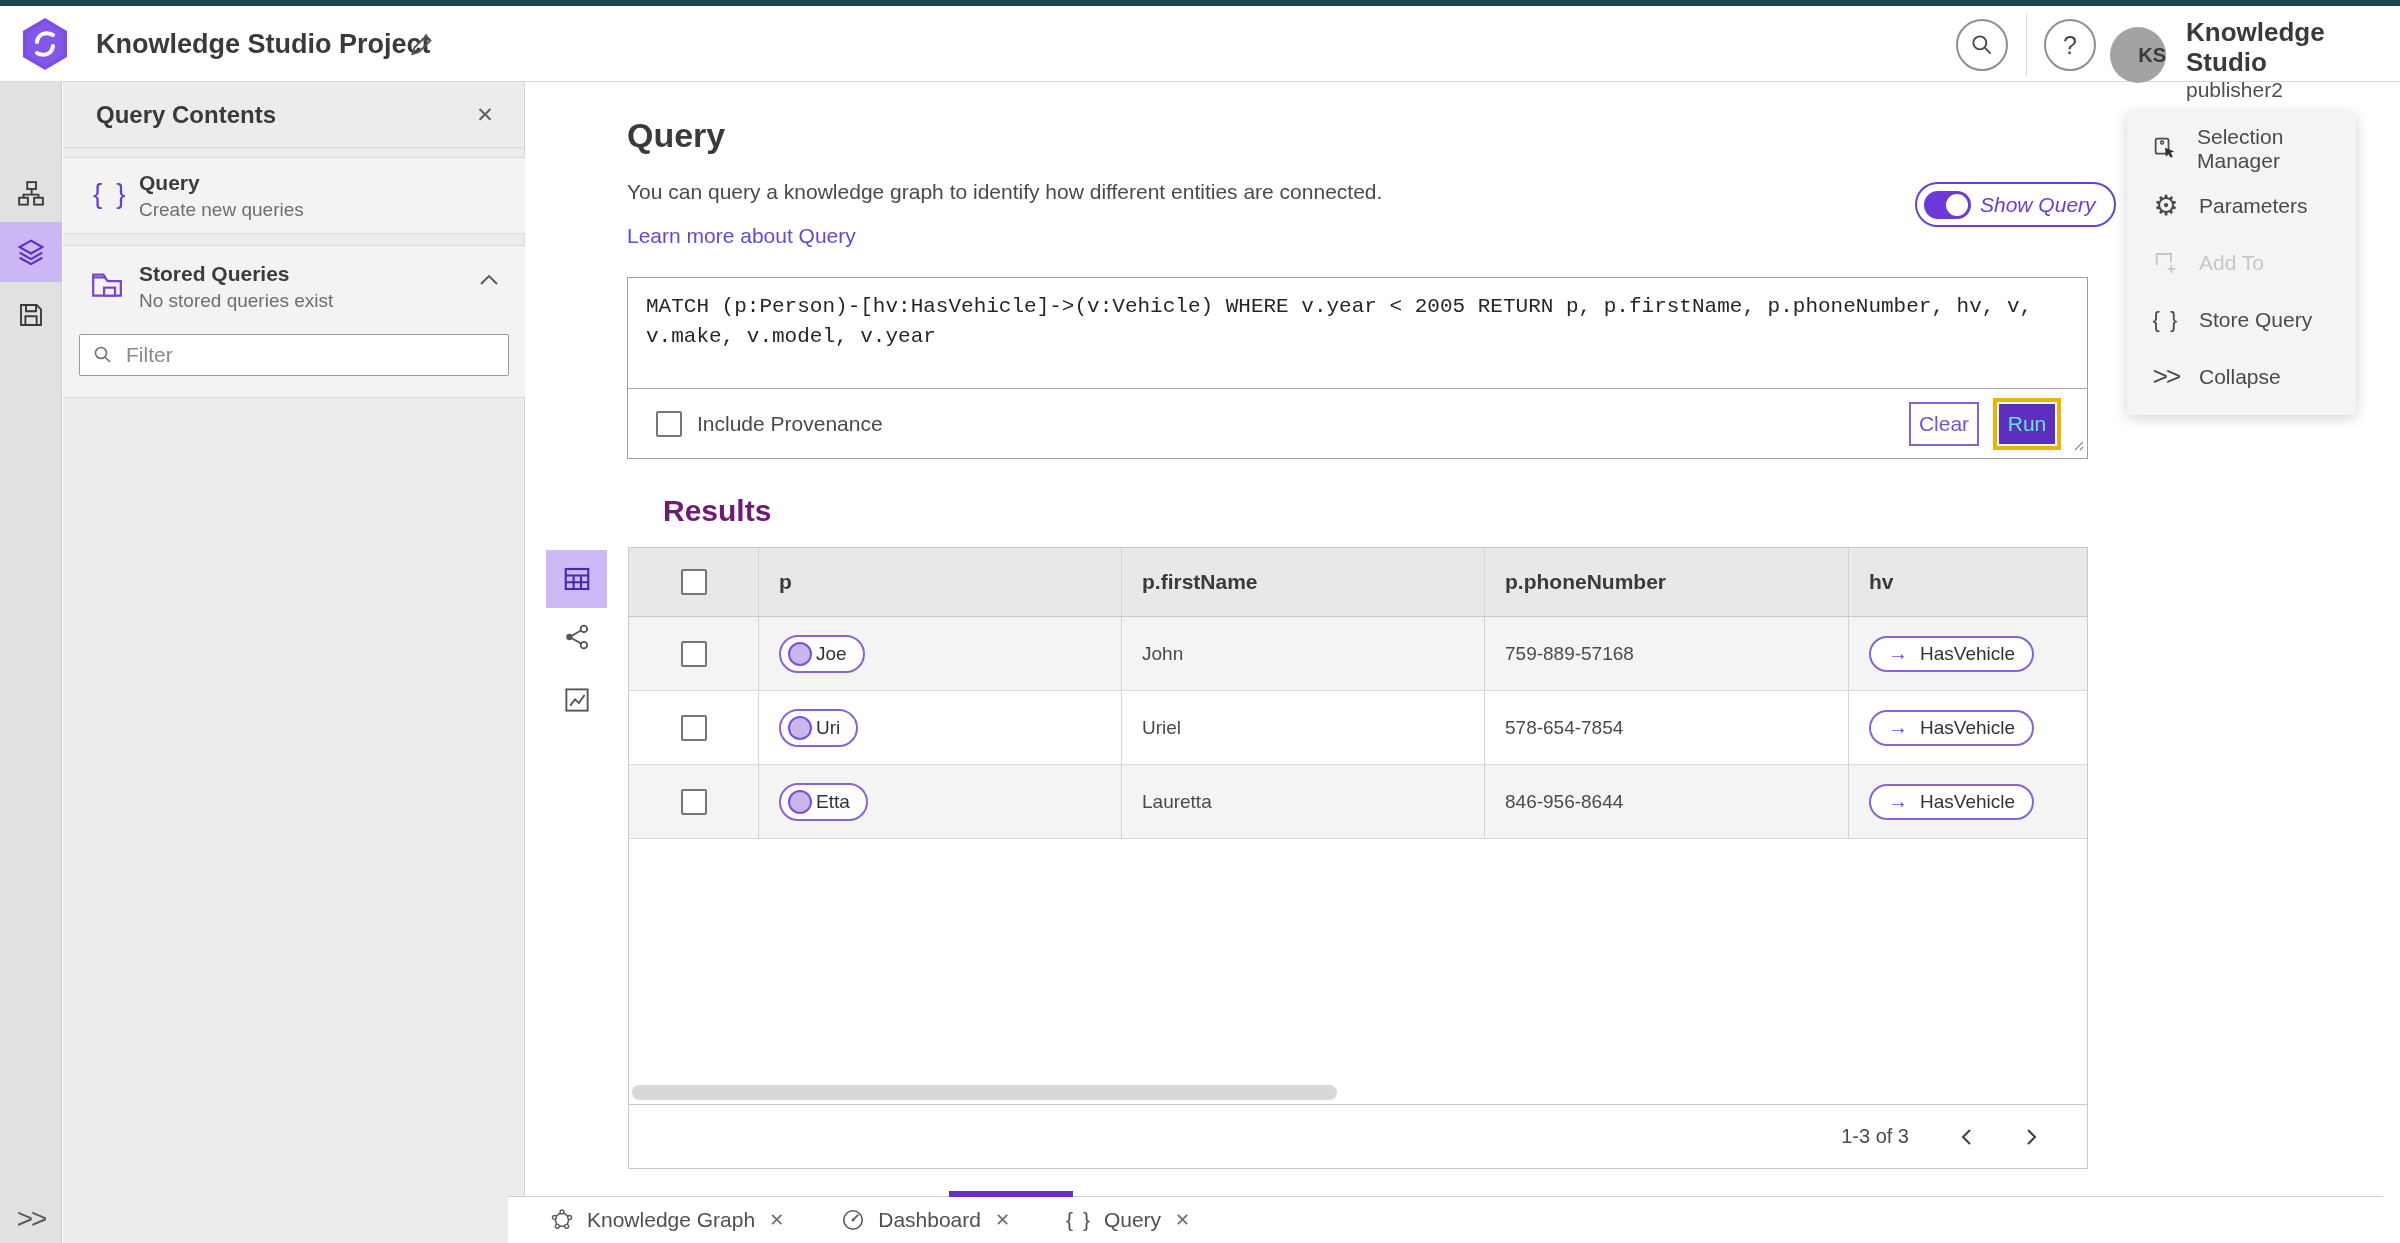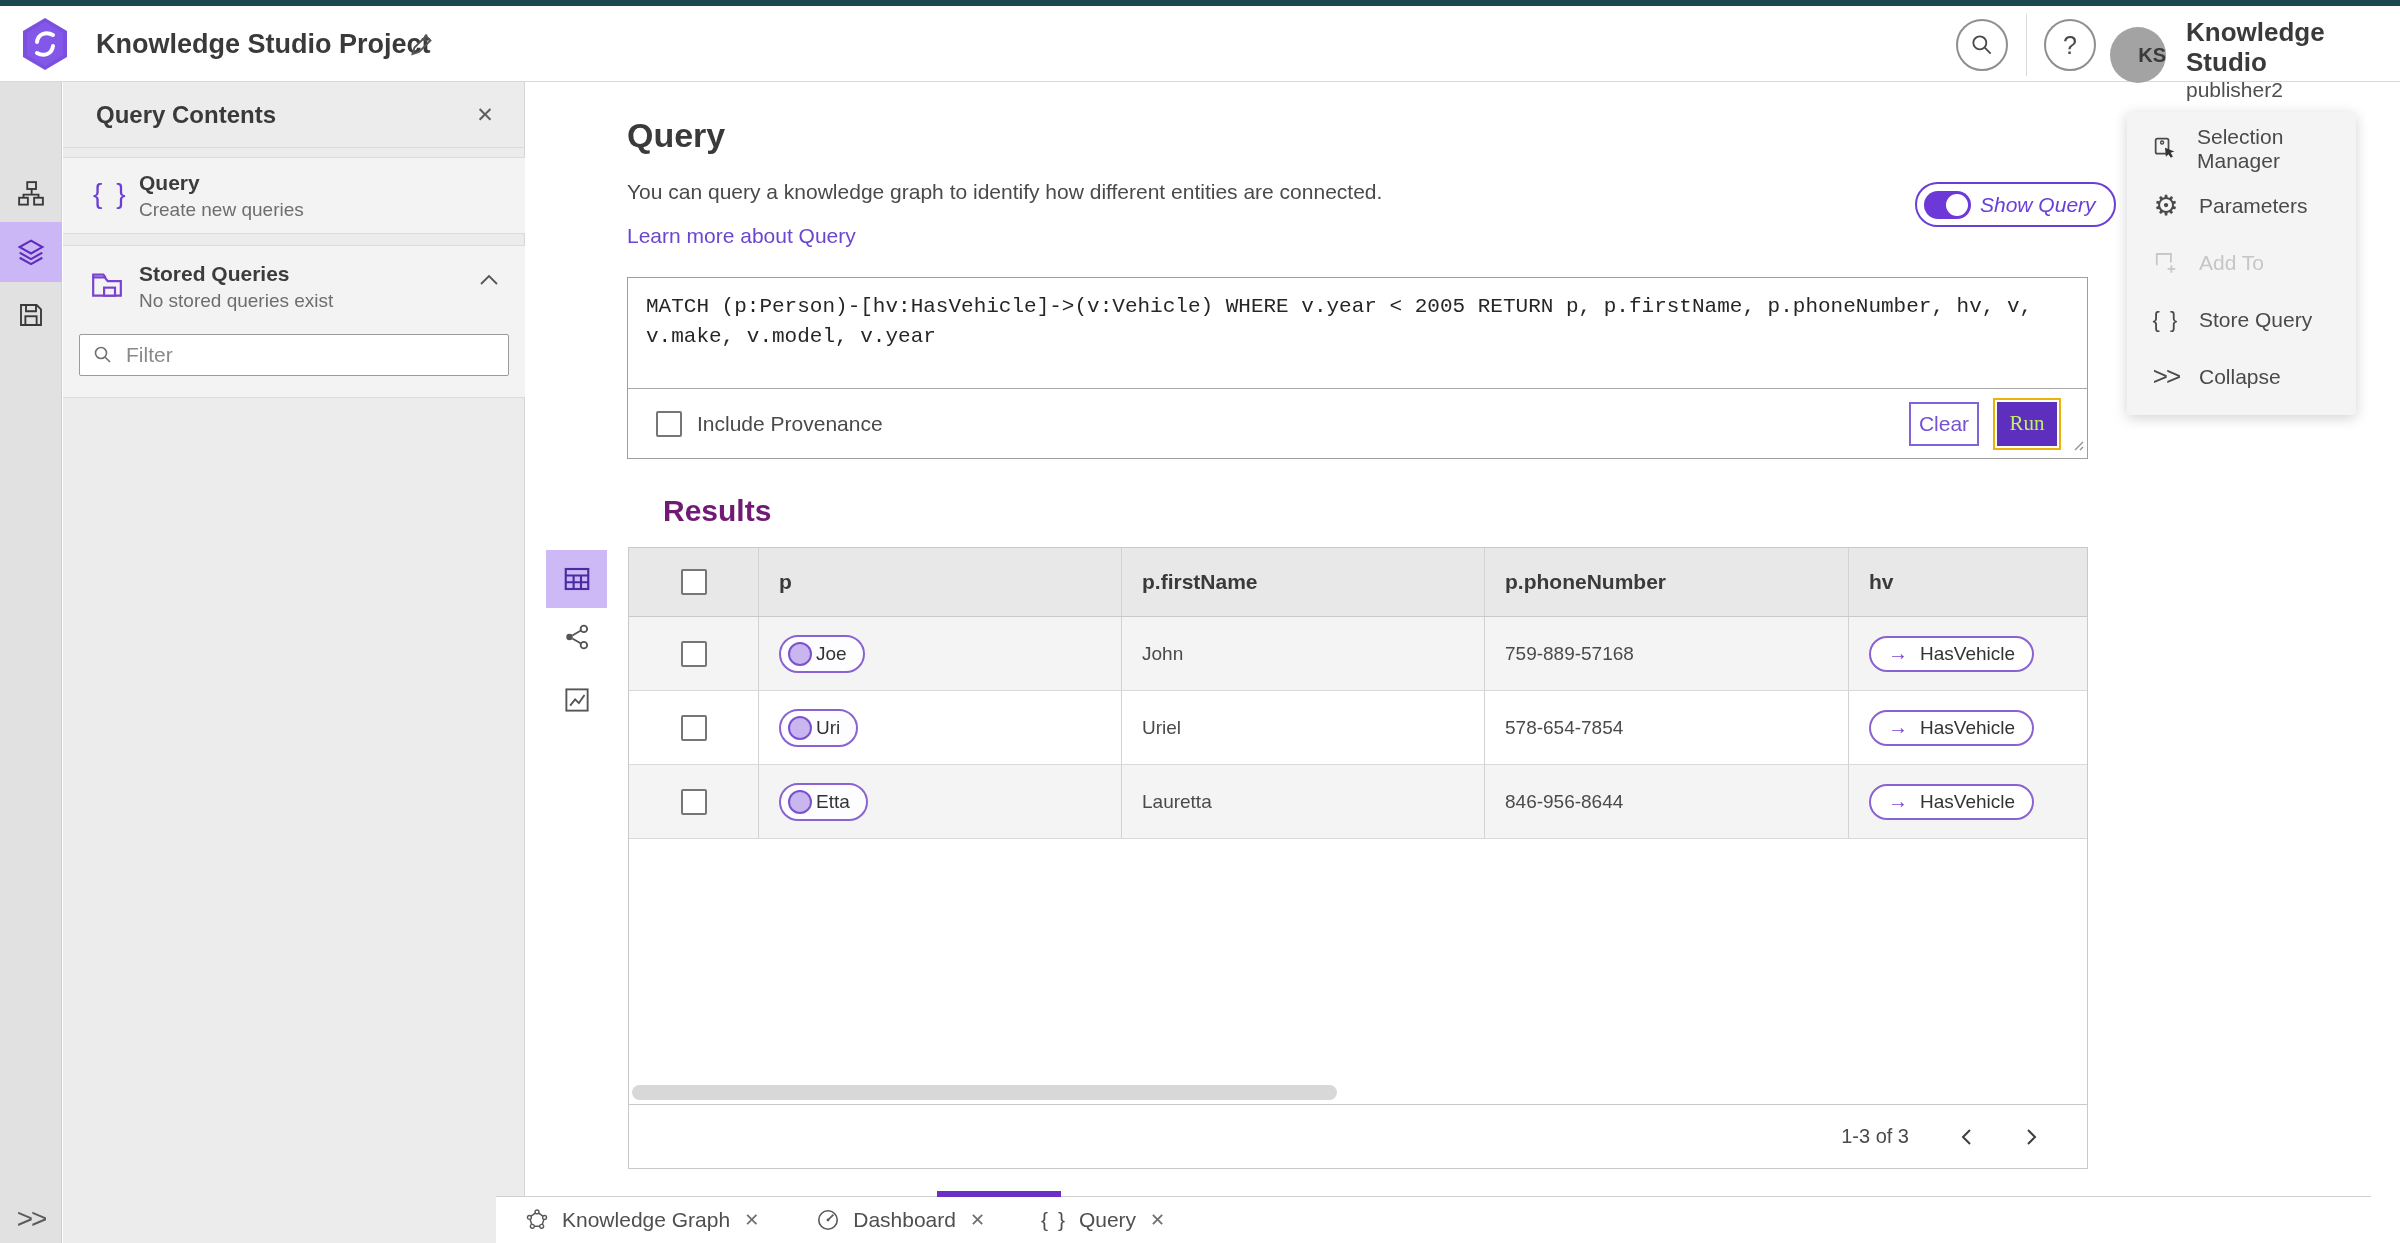--- a/index.html
+++ b/index.html
@@ -58,21 +58,21 @@
   .q-toggle .tg-label { font-size: 21px; color: #6a3fd6; }
 
   .q-box { position: absolute; left: 102px; top: 195px; width: 1461px; height: 182px; border: 1px solid #9e9e9e; background: #fff; }
   .q-code { position: relative; height: 111px; border-bottom: 1px solid #a8a8a8; padding: 14px 18px; font-family: "Liberation Mono", monospace; font-size: 21px; line-height: 1.45; color: #262626; white-space: pre-wrap; overflow: hidden; }
   .q-resize { position: absolute; right: 2px; bottom: 2px; }
   .q-toolbar { height: 69px; display: flex; align-items: center; padding: 0 26px 0 28px; }
   .chk { width: 26px; height: 26px; border: 2px solid #767676; border-radius: 2px; background: #fff; cursor: pointer; flex: none; }
   .chk-label { font-size: 21px; color: #4a4a4a; margin-left: 15px; }
   .spacer { flex: 1; }
   .btn-clear { width: 70px; height: 44px; background: #fff; border: 2px solid #8262d8; color: #7452d2; font-size: 21px; font-family: "Liberation Sans", sans-serif; cursor: pointer; }
-  .btn-run { width: 68px; height: 52px; margin-left: 14px; background: #5e2ebe; border: 2px solid #eab308; box-shadow: inset 0 0 0 2px #fff; color: #bef264; font-size: 21px; font-family: Liberation Serif, serif; cursor: pointer; }
+  .btn-run { width: 68px; height: 52px; margin-left: 14px; background: #5e2ebe; border: 4px solid #eab308; box-shadow: inset 0 0 0 2px #fff; color: #5eead4; font-size: 21px; font-family: Liberation Sans, sans-serif; cursor: pointer; }
 
   .res-title { position: absolute; left: 102px; top: 412px; font-size: 30px; font-weight: 700; color: #701a75; margin-left: 36px; }
 
   .view-btn { position: absolute; display: flex; align-items: center; justify-content: center; cursor: pointer; }
   .view-table { left: 21px; top: 468px; width: 61px; height: 58px; background: #cdb9f5; }
   .view-net { left: 36px; top: 539px; width: 32px; height: 32px; }
   .view-chart { left: 36px; top: 602px; width: 32px; height: 32px; }
 
   .rtable { position: absolute; left: 103px; top: 465px; width: 1460px; height: 622px; border: 1px solid #c9c9c9; background: #fff; }
   .t-head { height: 69px; background: #e9e8e8; border-bottom: 1px solid #c9c9c9; display: flex; }
@@ -103,21 +103,21 @@
   
   .cmenu { position: absolute; left: 2127px; top: 112px; width: 229px; height: 303px; background: #f5f4f4; border-radius: 4px; box-shadow: 0 3px 14px rgba(0,0,0,0.18); padding: 8px 0; z-index: 6; }
   .cm-item { height: 57px; display: flex; align-items: center; padding-left: 24px; gap: 18px; font-size: 21px; color: #4a4a4a; cursor: pointer; }
   .cm-icon { width: 30px; display: flex; align-items: center; justify-content: center; }
   .cm-item.disabled { color: #c6c6c6; cursor: default; }
   .cm-braces { font-size: 22px; color: #4a4a4a; letter-spacing: 2px; }
   .cm-gear { font-size: 28px; color: #4a4a4a; line-height: 1; }
   .cm-chevrons { font-size: 26px; color: #4a4a4a; letter-spacing: -2px; }
 
   
-  .tabbar { position: absolute; left: 496px; top: 1196px; width: 1875px; height: 47px; background: #fff; border-top: 1px solid #cfcfcf; display: flex; align-items: center; padding-left: 24px; gap: 48px; }
+  .tabbar { position: absolute; left: 508px; top: 1196px; width: 1875px; height: 47px; background: #fff; border-top: 1px solid #cfcfcf; display: flex; align-items: center; padding-left: 37px; gap: 48px; }
   .tab { position: relative; display: flex; align-items: center; gap: 12px; font-size: 21px; color: #4f4f4f; cursor: pointer; padding: 0 4px; height: 100%; }
   .tab .tab-close { font-size: 18px; color: #707070; margin-left: 2px; }
   .tab-braces { font-size: 21px; color: #4f4f4f; letter-spacing: 2px; }
   .tab-indicator { position: absolute; left: 441px; top: -6px; width: 124px; height: 6px; background: #6a30c6; }
 </style>
 </head>
 <body>
 
 <div class="root">
 

